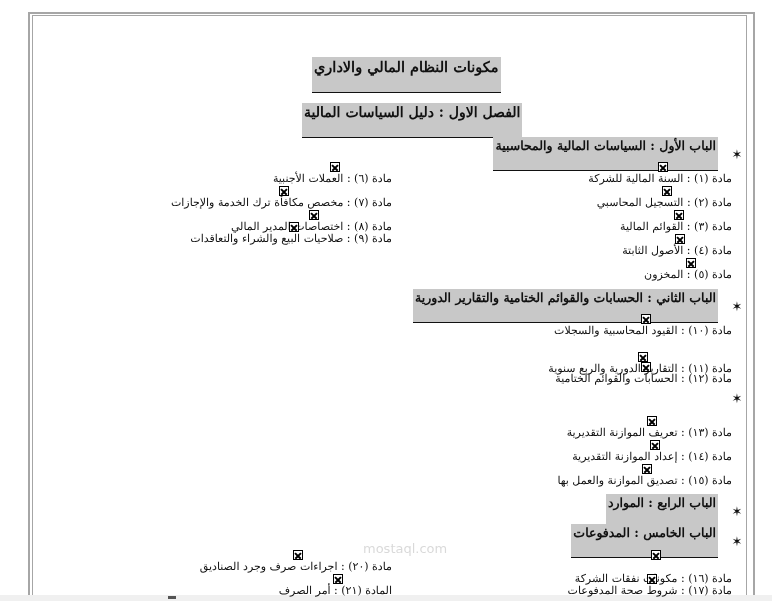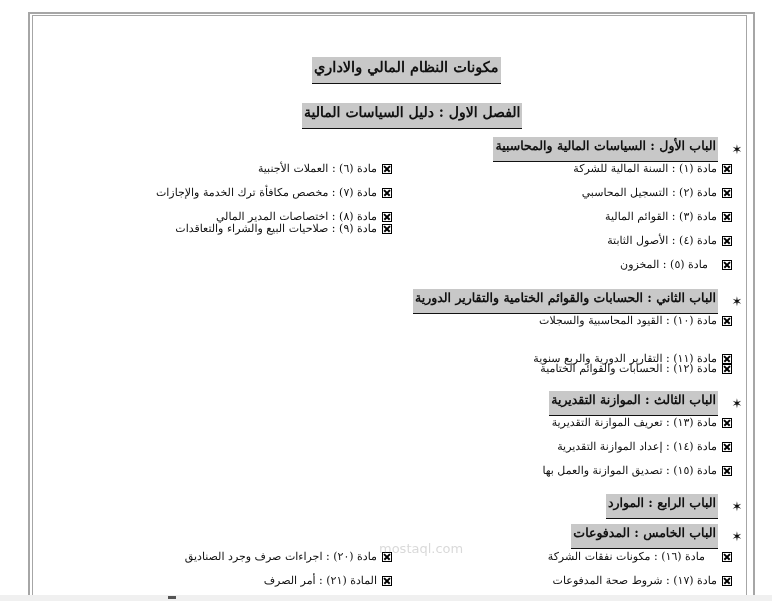--- a/index.html
+++ b/index.html
@@ -16,44 +16,44 @@
     .page-border-inner {
       position: absolute; left: 32px; top: 15px; width: 713px; height: 600px;
       border-left: 1px solid #a6a6a6; border-top: 1px solid #a6a6a6; border-right: 1px solid #a6a6a6;
     }
     .bottom-strip {
       position: absolute; left: 0; top: 595px; width: 772px; height: 6px; background: #f0f0f0;
     }
     .doc { position: absolute; left: 0; top: 0; width: 772px; height: 601px; direction: rtl; }
     .hl {
       background: #c8c8c8; border-bottom: 1.5px solid #111; font-weight: bold;
-      padding: 1px 2px 8px 2px; white-space: nowrap;
+      padding: 1px 2px 17px 2px; white-space: nowrap;
     }
     .title { position: absolute; font-size: 14px; }
     .section {
       position: absolute; right: 28px; font-size: 12.5px; display: flex; align-items: center;
     }
     .star { width: 14px; text-align: center; font-size: 13px; margin-left: 12px; }
     .item {
-      position: absolute; font-size: 11px; display: flex; align-items: center; white-space: nowrap;
+      position: absolute; font-size: 11px; display: flex; align-items: center; white-space: nowrap; flex-direction: column;
     }
     .cb {
       width: 10px; height: 10px; border: 1px solid #000; margin-left: 5px;
       position: relative; background: #fff; box-sizing: border-box;
     }
     .cb::before, .cb::after {
       content: ""; position: absolute; left: 0px; top: 3.5px; width: 8px; height: 1.6px; background: #000;
     }
     .cb::before { transform: rotate(45deg); }
     .cb::after { transform: rotate(-45deg); }
     .watermark {
       position: absolute; left: 355px; top: 540px; font-family: "DejaVu Sans", sans-serif;
       color: rgba(120,120,120,0.28); font-size: 26px; font-weight: bold; direction: ltr; line-height: 26px;
     }
-    .watermark .sub { display: block; font-size: 13px; font-weight: normal; margin-top: -4px; margin-left: 24px; }
+    .watermark .sub { display: block; font-size: 13px; font-weight: normal; margin-top: -4px; margin-left: 8px; }
     .corner-mark { position: absolute; top: 596px; width: 8px; height: 3px; background: #555; }
   </style>
 </head>
 <body>
 
 <div class="page-border-outer"></div>
 <div class="page-border-inner"></div>
 <div class="bottom-strip"></div>
 <div class="corner-mark" style="left:168px;"></div>
 
@@ -79,21 +79,21 @@
       <span>مادة (٢) : التسجيل المحاسبي</span>
   </div>
   <div class="item" style="right:40px; top:210px;">
     <span class="cb"></span>
       <span>مادة (٣) : القوائم المالية</span>
   </div>
   <div class="item" style="right:40px; top:234px;">
     <span class="cb"></span>
       <span>مادة (٤) : الأصول الثابتة</span>
   </div>
-  <div class="item" style="right:40px; top:258px;gap:9px;">
+  <div class="item" style="right:40px; top:258px;">
     <span class="cb"></span>
       <span>مادة (٥) : المخزون</span>
   </div>
   <div class="item" style="right:380px; top:162px;">
     <span class="cb"></span>
       <span>مادة (٦) : العملات الأجنبية</span>
   </div>
   <div class="item" style="right:380px; top:186px;">
     <span class="cb"></span>
       <span>مادة (٧) : مخصص مكافأة ترك الخدمة والإجازات</span>
@@ -119,21 +119,20 @@
     <span class="cb"></span>
       <span>مادة (١١) : التقارير الدورية والربع سنوية</span>
   </div>
   <div class="item" style="right:40px; top:362px;">
     <span class="cb"></span>
       <span>مادة (١٢) : الحسابات والقوائم الختامية</span>
   </div>
 
   <div class="section" style="top:391px;">
     <span class="star">✶</span>
-    <span class="hl">الباب الثالث : الموازنة التقديرية</span>
   </div>
   <div class="item" style="right:40px; top:416px;">
     <span class="cb"></span>
       <span>مادة (١٣) : تعريف الموازنة التقديرية</span>
   </div>
   <div class="item" style="right:40px; top:440px;margin-left:11px;">
     <span class="cb"></span>
       <span>مادة (١٤) : إعداد الموازنة التقديرية</span>
   </div>
   <div class="item" style="right:40px; top:464px;">

